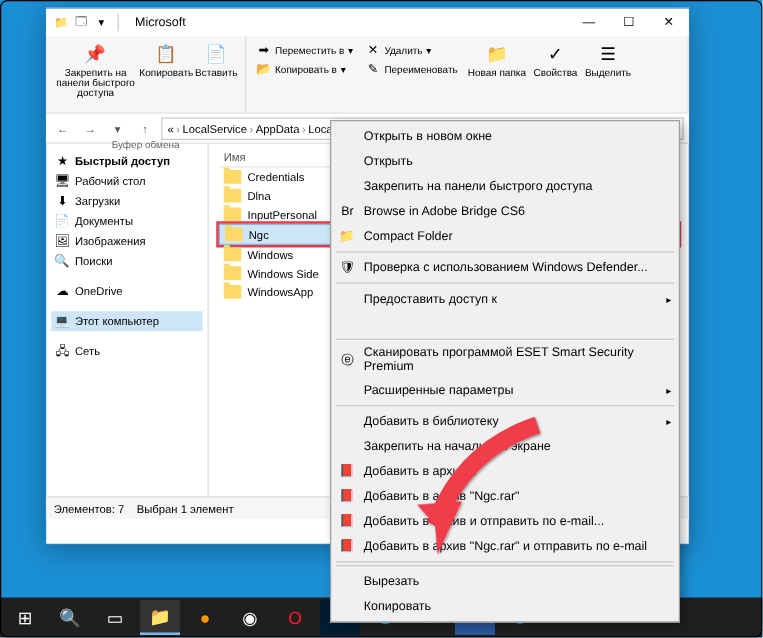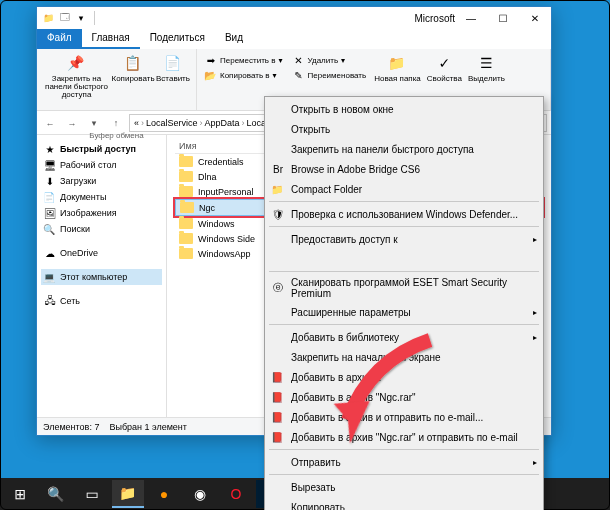--- a/index.html
+++ b/index.html
@@ -7,21 +7,21 @@
 .desktop { width: 100%; height: 100%; position: relative; }
 
 .window {
   position: absolute; left: 36px; top: 6px; width: 516px; height: 430px;
   background: #fff; border: 1px solid #2a80c4; box-shadow: 0 4px 20px rgba(0,0,0,.3);
 }
 .titlebar { height: 22px; background: #fff; display: flex; align-items: center; font-size: 10px; }
 .tb-icons { display: flex; padding: 0 6px; gap: 4px; align-items: center; }
 .tb-icon { width: 12px; height: 12px; display: inline-flex; align-items: center; justify-content: center; font-size: 9px; }
 .tb-sep { width: 1px; height: 14px; background: #ccc; margin: 0 3px; }
-.tb-title { flex: 1; padding-left: 4px; text-align: right; }
+.tb-title { flex: 1; padding-left: 4px; }
 .win-controls { display: flex; }
 .wc { width: 32px; height: 22px; display: flex; align-items: center; justify-content: center; font-size: 10px; cursor: pointer; }
 
 .ribbon-tabs { height: 20px; display: flex; font-size: 10px; background: #fff; }
 .rtab { padding: 3px 10px; cursor: pointer; }
 .rtab.file { background: #1979ca; color: #fff; }
 .rtab.active { border-bottom: 2px solid #1979ca; }
 
 .ribbon { height: 62px; background: #f5f6f7; border-bottom: 1px solid #ddd; display: flex; font-size: 9px; }
 .rgroup { border-right: 1px solid #e0e0e0; padding: 2px 6px; display: flex; flex-direction: column; justify-content: space-between; }
@@ -94,26 +94,20 @@
         <span class="tb-sep"></span>
       </div>
       <span class="tb-title">Microsoft</span>
       <div class="win-controls">
         <div class="wc">—</div>
         <div class="wc">☐</div>
         <div class="wc close">✕</div>
       </div>
     </div>
 
-    <div class="ribbon-tabs">
-      <div class="rtab file">Файл</div>
-      <div class="rtab active">Главная</div>
-      <div class="rtab">Поделиться</div>
-      <div class="rtab">Вид</div>
-    </div>
 
     <div class="ribbon">
       <div class="rgroup" style="width:160px">
         <div class="rgroup-body">
           <div class="rbtn">
             <span class="rbtn-icon">📌</span>
             <span class="rbtn-label">Закрепить на панели
 быстрого доступа</span>
           </div>
           <div class="rbtn">
@@ -327,24 +321,20 @@
       </div>
       <div class="cm-item">
         <span class="cm-icon">📕</span>
         <span>Добавить в архив и отправить по e-mail...</span>
       </div>
       <div class="cm-item">
         <span class="cm-icon">📕</span>
         <span>Добавить в архив "Ngc.rar" и отправить по e-mail</span>
       </div>
       <div class="cm-sep"></div>
-      <div class="cm-item cm-sub">
-        <span class="cm-icon"></span>
-        <span>Отправить</span>
-      </div>
       <div class="cm-sep"></div>
       <div class="cm-item">
         <span class="cm-icon"></span>
         <span>Вырезать</span>
       </div>
       <div class="cm-item">
         <span class="cm-icon"></span>
         <span>Копировать</span>
       </div>
     </div>

